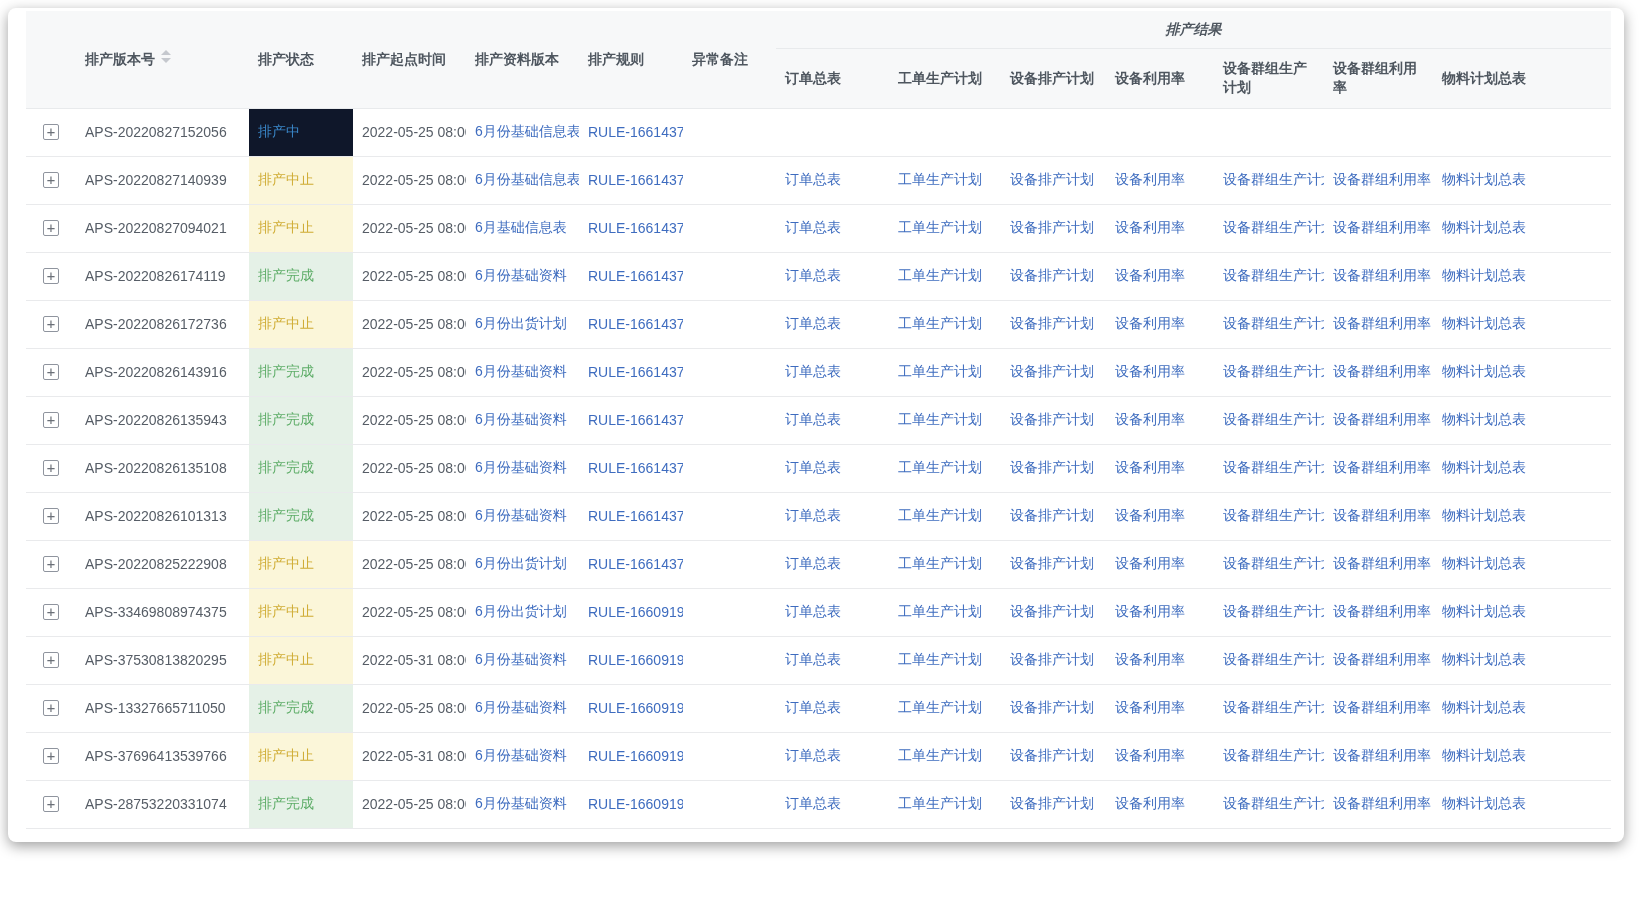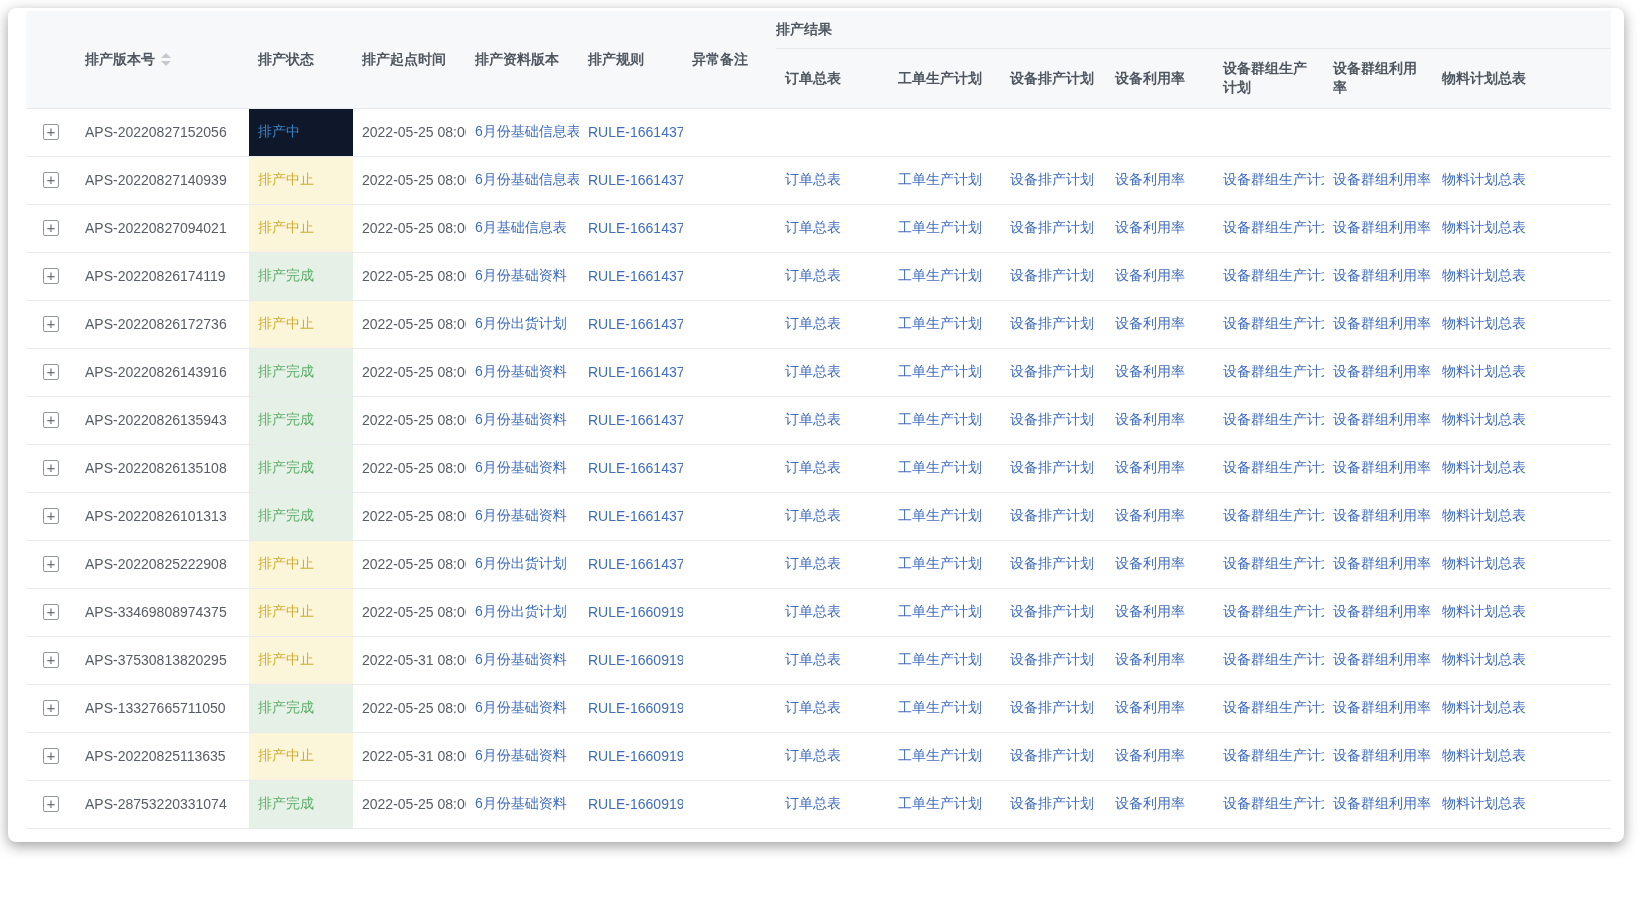--- a/index.html
+++ b/index.html
@@ -10,36 +10,36 @@
     box-shadow: 0 4px 14px rgba(0,0,0,0.38);
     overflow: hidden; padding: 3px 0 0 18px;
   }
   table.sched { border-collapse: collapse; table-layout: fixed; width: 1585px; font-size: 14px; }
   thead { background: #f7f8f9; }
   th {
     font-weight: bold; color: #4e565f; text-align: left; padding: 6px 9px;
     vertical-align: middle; line-height: 19px;
     border-bottom: 1px solid #e8eaec; overflow: hidden;
   }
-  th.group-th { height: 37px; padding: 0; }
+  th.group-th { text-align: center; height: 37px; padding: 0; font-style: italic; }
   tr.sub-header th { height: 60px; }
   tr.top-header th[rowspan] { height: 97px; }
   td {
     height: 48px; padding: 0 9px; color: #565d66; vertical-align: middle;
     border-bottom: 1px solid #e9eaec; white-space: nowrap; overflow: hidden;
   }
   .cell-link { color: #3e6cbf; text-decoration: none; cursor: pointer; }
   .status-cell span { font-size: 14px; }
   .expand-box {
     display: inline-flex; align-items: center; justify-content: center;
     width: 16px; height: 16px; border: 1px solid #8f949e; border-radius: 2px;
     color: #6b7078; font-size: 14px; line-height: 14px; cursor: pointer;
     font-family: "DejaVu Sans Mono", monospace; background: #fff;
   }
-  .ver-head { display: inline-flex; align-items: center; gap: 6px; }
+  .ver-head { display: inline-flex; align-items: flex-start; gap: 6px; }
   .sort-carets { display: inline-flex; flex-direction: column; gap: 3px; cursor: pointer; }
   .sort-carets i { width: 0; height: 0; border-left: 5px solid transparent; border-right: 5px solid transparent; display: block; }
   .caret-up { border-bottom: 5px solid #c5c8ce; }
   .caret-down { border-top: 5px solid #c5c8ce; }
   td.expand-cell { text-align: center; padding: 0; }
 </style>
 </head>
 <body>
 
 <div class="card">
@@ -293,21 +293,21 @@
           <td><a class="cell-link">订单总表</a></td>
           <td><a class="cell-link">工单生产计划</a></td>
           <td><a class="cell-link">设备排产计划</a></td>
           <td><a class="cell-link">设备利用率</a></td>
           <td><a class="cell-link">设备群组生产计划</a></td>
           <td><a class="cell-link">设备群组利用率</a></td>
           <td><a class="cell-link">物料计划总表</a></td>
         </tr>
         <tr>
           <td class="expand-cell"><span class="expand-box">+</span></td>
-          <td>APS-20220825113635</td>
+          <td>APS-37696413539766</td>
           <td class="status-cell" style="background:#fbf6d9"><span style="color:#d0ad36">排产中止</span></td>
           <td>2022-05-31 08:00</td>
           <td><a class="cell-link">6月份基础资料</a></td>
           <td><a class="cell-link">RULE-16609199</a></td>
           <td></td>
           <td><a class="cell-link">订单总表</a></td>
           <td><a class="cell-link">工单生产计划</a></td>
           <td><a class="cell-link">设备排产计划</a></td>
           <td><a class="cell-link">设备利用率</a></td>
           <td><a class="cell-link">设备群组生产计划</a></td>

